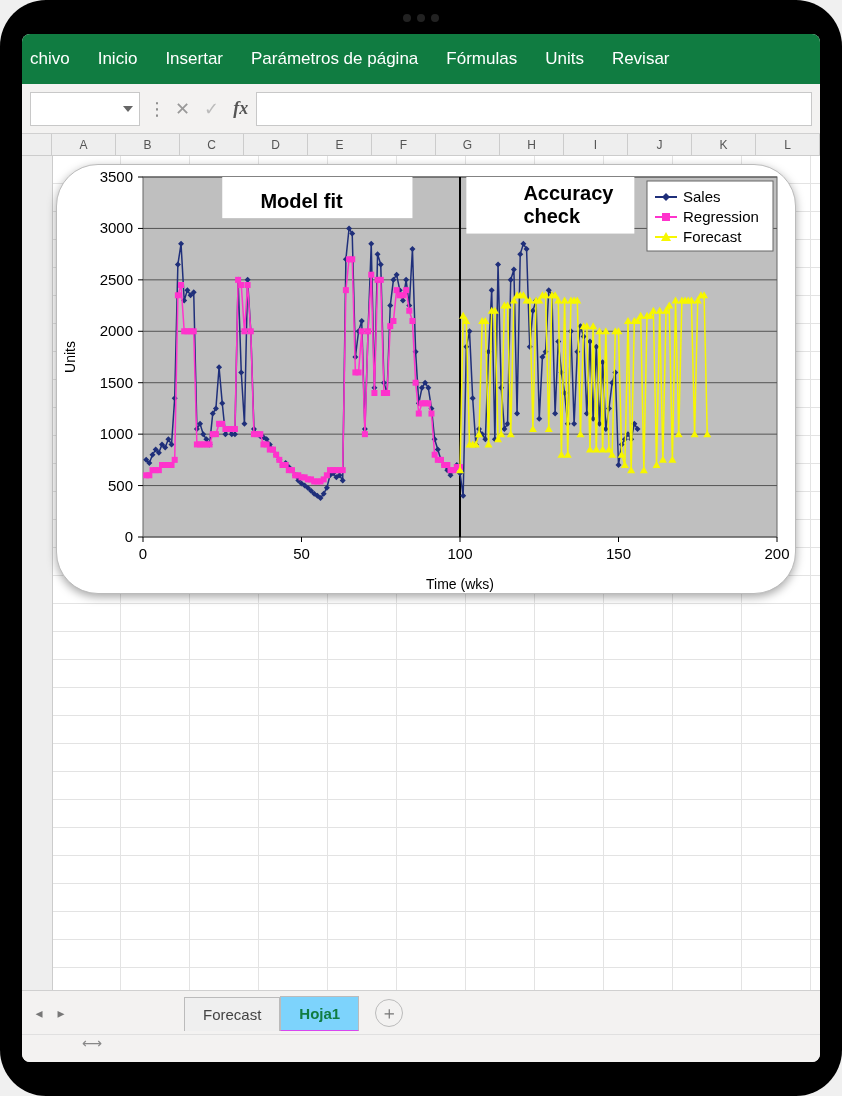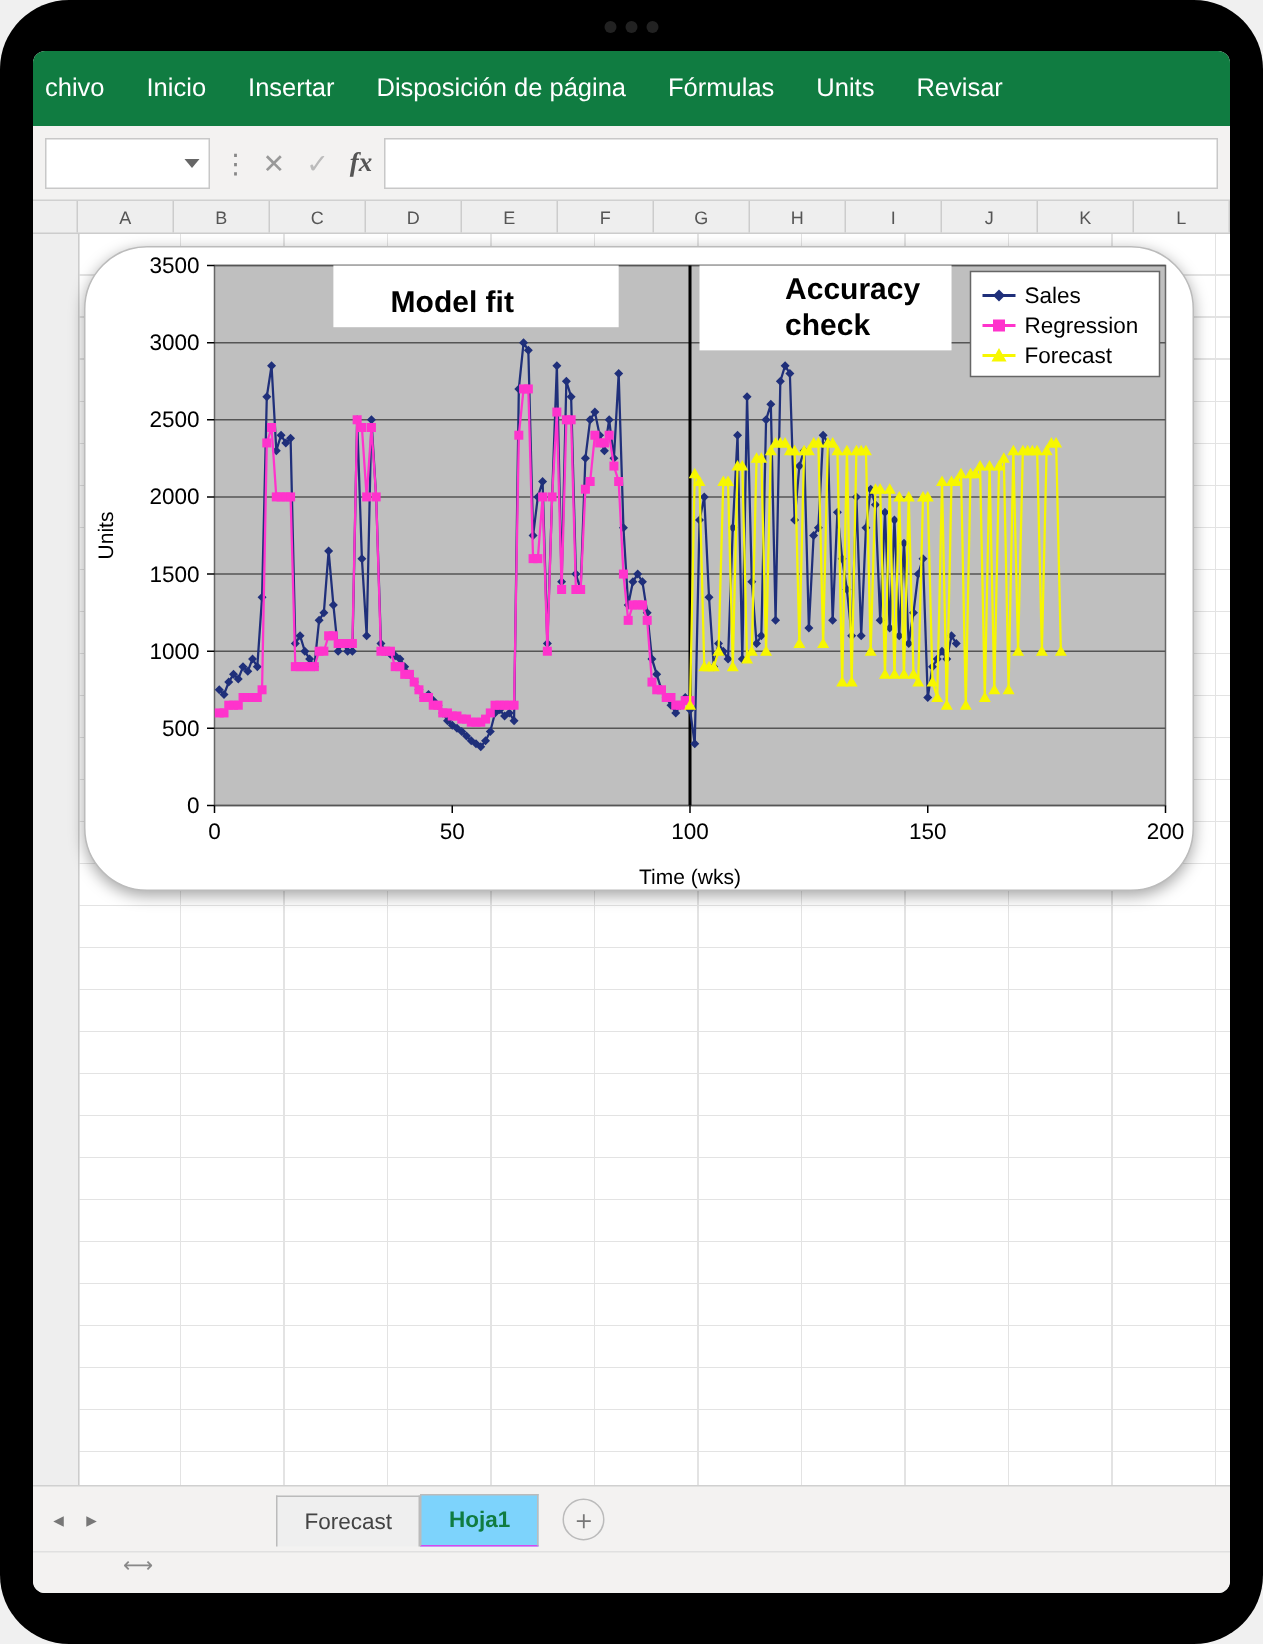--- a/index.html
+++ b/index.html
@@ -224,21 +224,21 @@
       <span></span>
       <span></span>
       <span></span>
     </div>
   <div class="screen">
 
     <div class="ribbon" id="ribbon">
         <span class="tab">chivo</span>
         <span class="tab">Inicio</span>
         <span class="tab">Insertar</span>
-        <span class="tab">Disposición de página</span>
+        <span class="tab">Parámetros de página</span>
         <span class="tab">Fórmulas</span>
         <span class="tab">Units</span>
         <span class="tab">Revisar</span>
       </div>
 
     <div class="fbar-row">
       <div class="namebox">
         <span class="chev"></span>
       </div>
       <span class="divider-dots">⋮</span>

